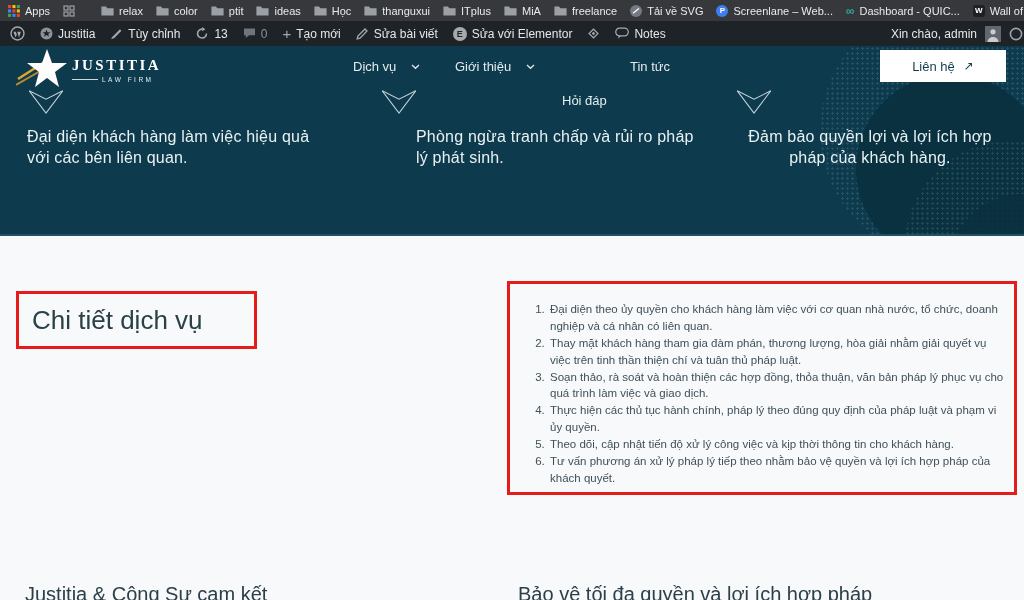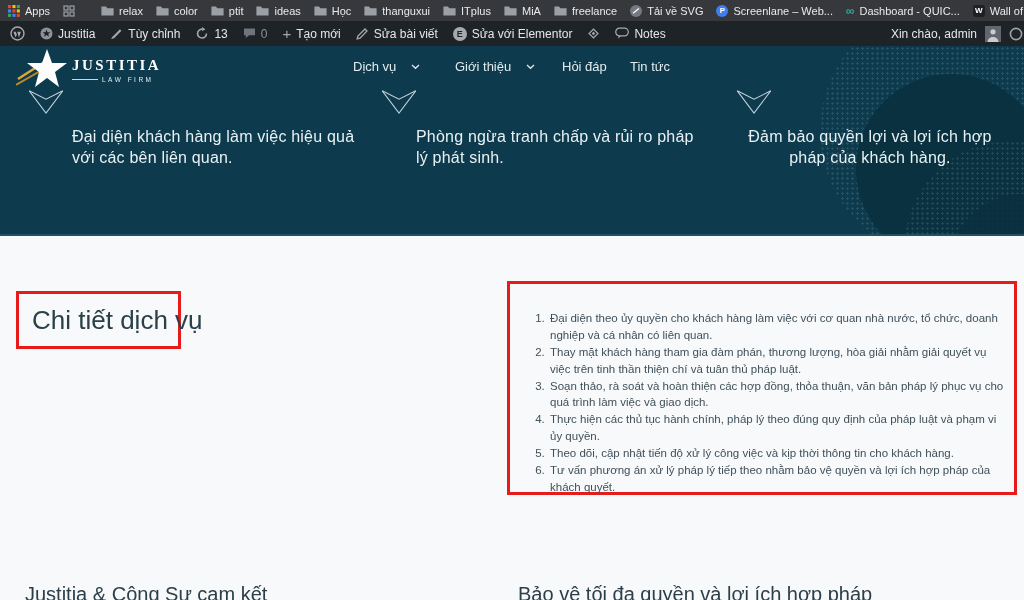--- a/index.html
+++ b/index.html
@@ -57,24 +57,24 @@
 
   .hero-col { position:absolute; z-index:1; }
   .hero-icon { position:absolute; top:42px; }
   .hero-text { position:absolute; top:80px; color:#e8f1f3; font-size:16px; line-height:1.32;
     letter-spacing:.2px; }
 
   
   .content { position:absolute; top:236px; left:0; width:1024px; height:364px;
     background:#f7f9fa; overflow:hidden; }
   .anno { border:3px solid #e81b1b; position:absolute; background:transparent; }
-  .box-heading { left:16px; top:55px; width:165px; height:58px; display:flex; align-items:center;
+  .box-heading { left:16px; top:55px; width:241px; height:58px; display:flex; align-items:center;
     padding-left:13px; }
   .box-heading h2 { font-size:26px; font-weight:500; color:#2b4049; white-space:nowrap; }
-  .box-list { left:507px; top:45px; width:510px; height:214px; padding:26px 10px 10px 16px; }
+  .box-list { left:507px; top:45px; width:510px; height:214px; padding:17px 10px 10px 16px; }
   .box-list ol { margin:0; padding-left:22px; font-size:11.5px; line-height:1.47;
     color:#40505a; }
   .box-list li { padding-left:2px; }
   .bottom-h { position:absolute; top:347px; font-size:20px; font-weight:500; color:#2c3f48;
     white-space:nowrap; }
   .bottom-h.left { left:25px; }
   .bottom-h.right { left:518px; }
 </style>
 </head>
 <body>
@@ -284,34 +284,38 @@
     <svg width="9" height="6" viewBox="0 0 9 6">
         <path d="M1 1l3.5 3.3L8 1" fill="none" stroke="#dfe8ea" stroke-width="1.3"></path>
       </svg>
   </div>
   <div class="nav-item" style="left:455px;">
     <span>Giới thiệu</span>
     <svg width="9" height="6" viewBox="0 0 9 6">
         <path d="M1 1l3.5 3.3L8 1" fill="none" stroke="#dfe8ea" stroke-width="1.3"></path>
       </svg>
   </div>
-  <div class="nav-item" style="left:562px;">
+  <div class="nav-item" style="left:562px;margin-top:34px;">
     <span>Hỏi đáp</span>
   </div>
   <div class="nav-item" style="left:630px;">
     <span>Tin tức</span>
   </div>
 
+  <div class="btn-contact">
+    <span>Liên hệ</span>
+    <span class="arr">↗</span>
+  </div>
 
   <div class="hero-col" style="left:27px; width:295px;">
     <svg class="hero-icon" width="38" height="28" viewBox="0 0 68 48">
       <path d="M4 4L34 44L64 4" fill="none" stroke="#c3d3d9" stroke-width="1.8"></path>
       <path d="M4 4L34 19L64 4" fill="none" stroke="#c3d3d9" stroke-width="1.8"></path>
     </svg>
-    <div class="hero-text" style="width:295px;margin-left:45px;">Đại diện khách hàng làm việc hiệu quả với các bên liên quan.</div>
+    <div class="hero-text" style="width:295px;">Đại diện khách hàng làm việc hiệu quả với các bên liên quan.</div>
   </div>
   <div class="hero-col" style="left:380px; width:285px;">
     <svg class="hero-icon" width="38" height="28" viewBox="0 0 68 48">
       <path d="M4 4L34 44L64 4" fill="none" stroke="#c3d3d9" stroke-width="1.8"></path>
       <path d="M4 4L34 19L64 4" fill="none" stroke="#c3d3d9" stroke-width="1.8"></path>
     </svg>
     <div class="hero-text" style="width:285px;margin-left:36px;">Phòng ngừa tranh chấp và rủi ro pháp lý phát sinh.</div>
   </div>
   <div class="hero-col" style="left:735px; width:292px;">
     <svg class="hero-icon" width="38" height="28" viewBox="0 0 68 48">

